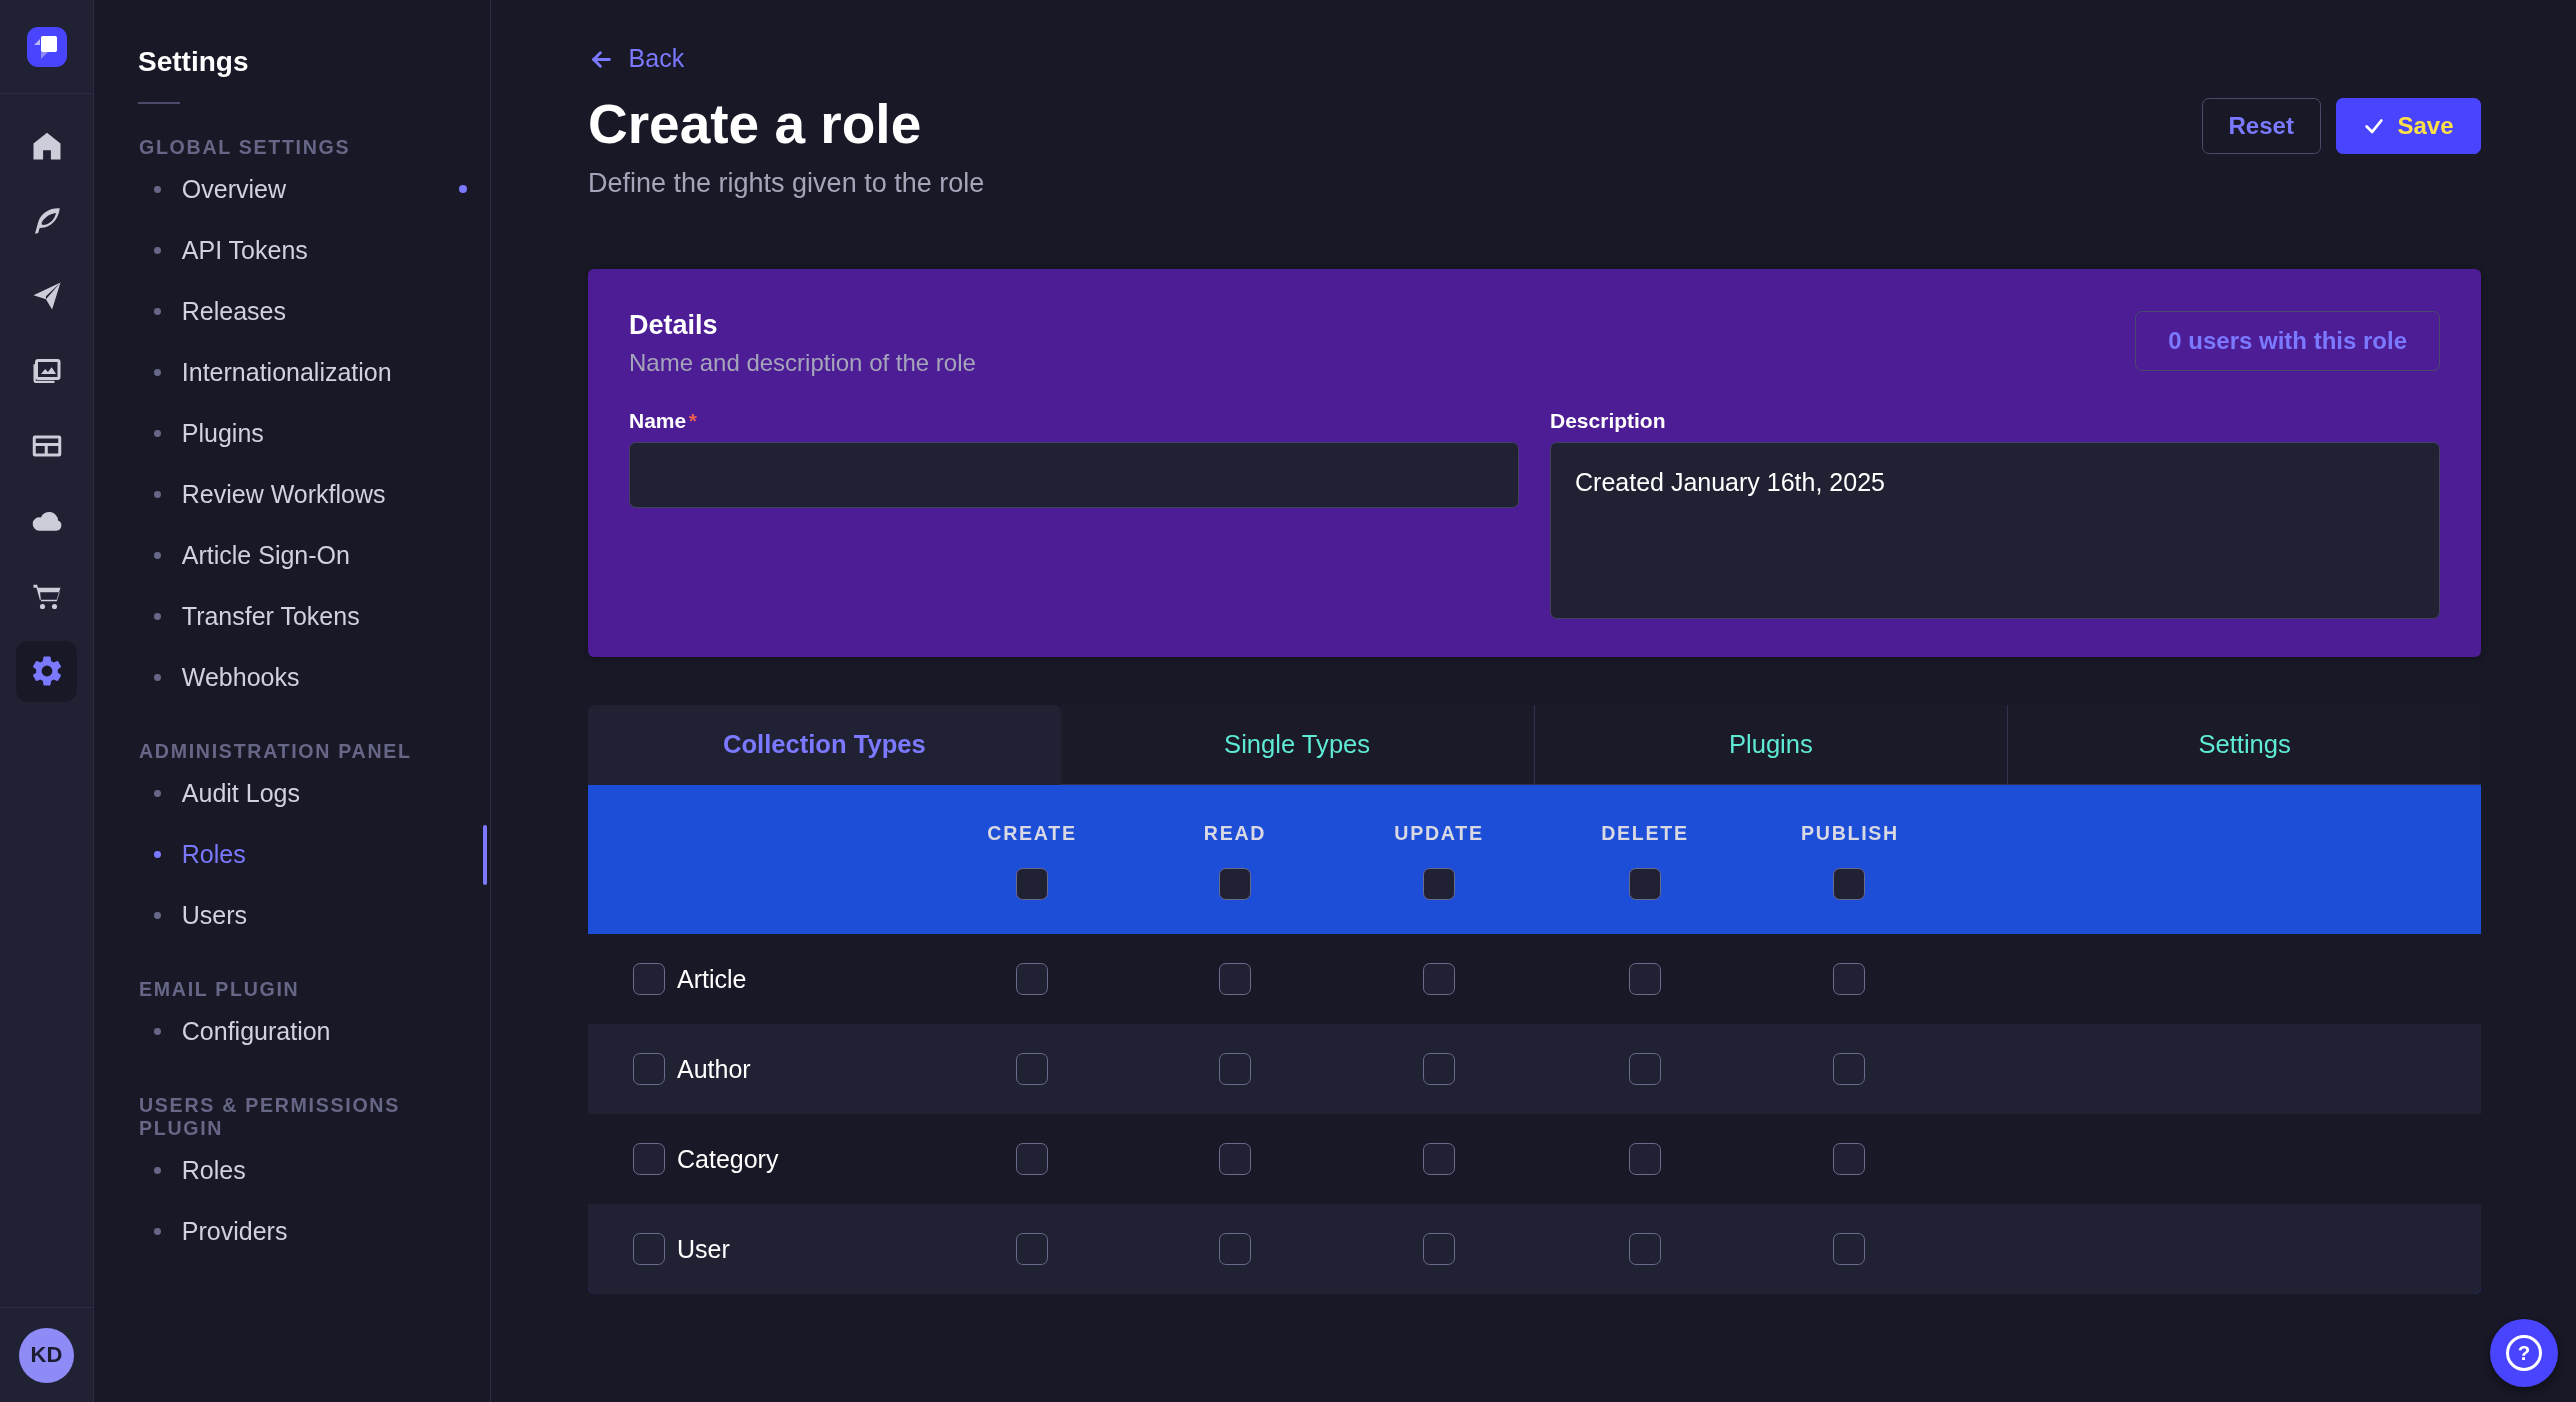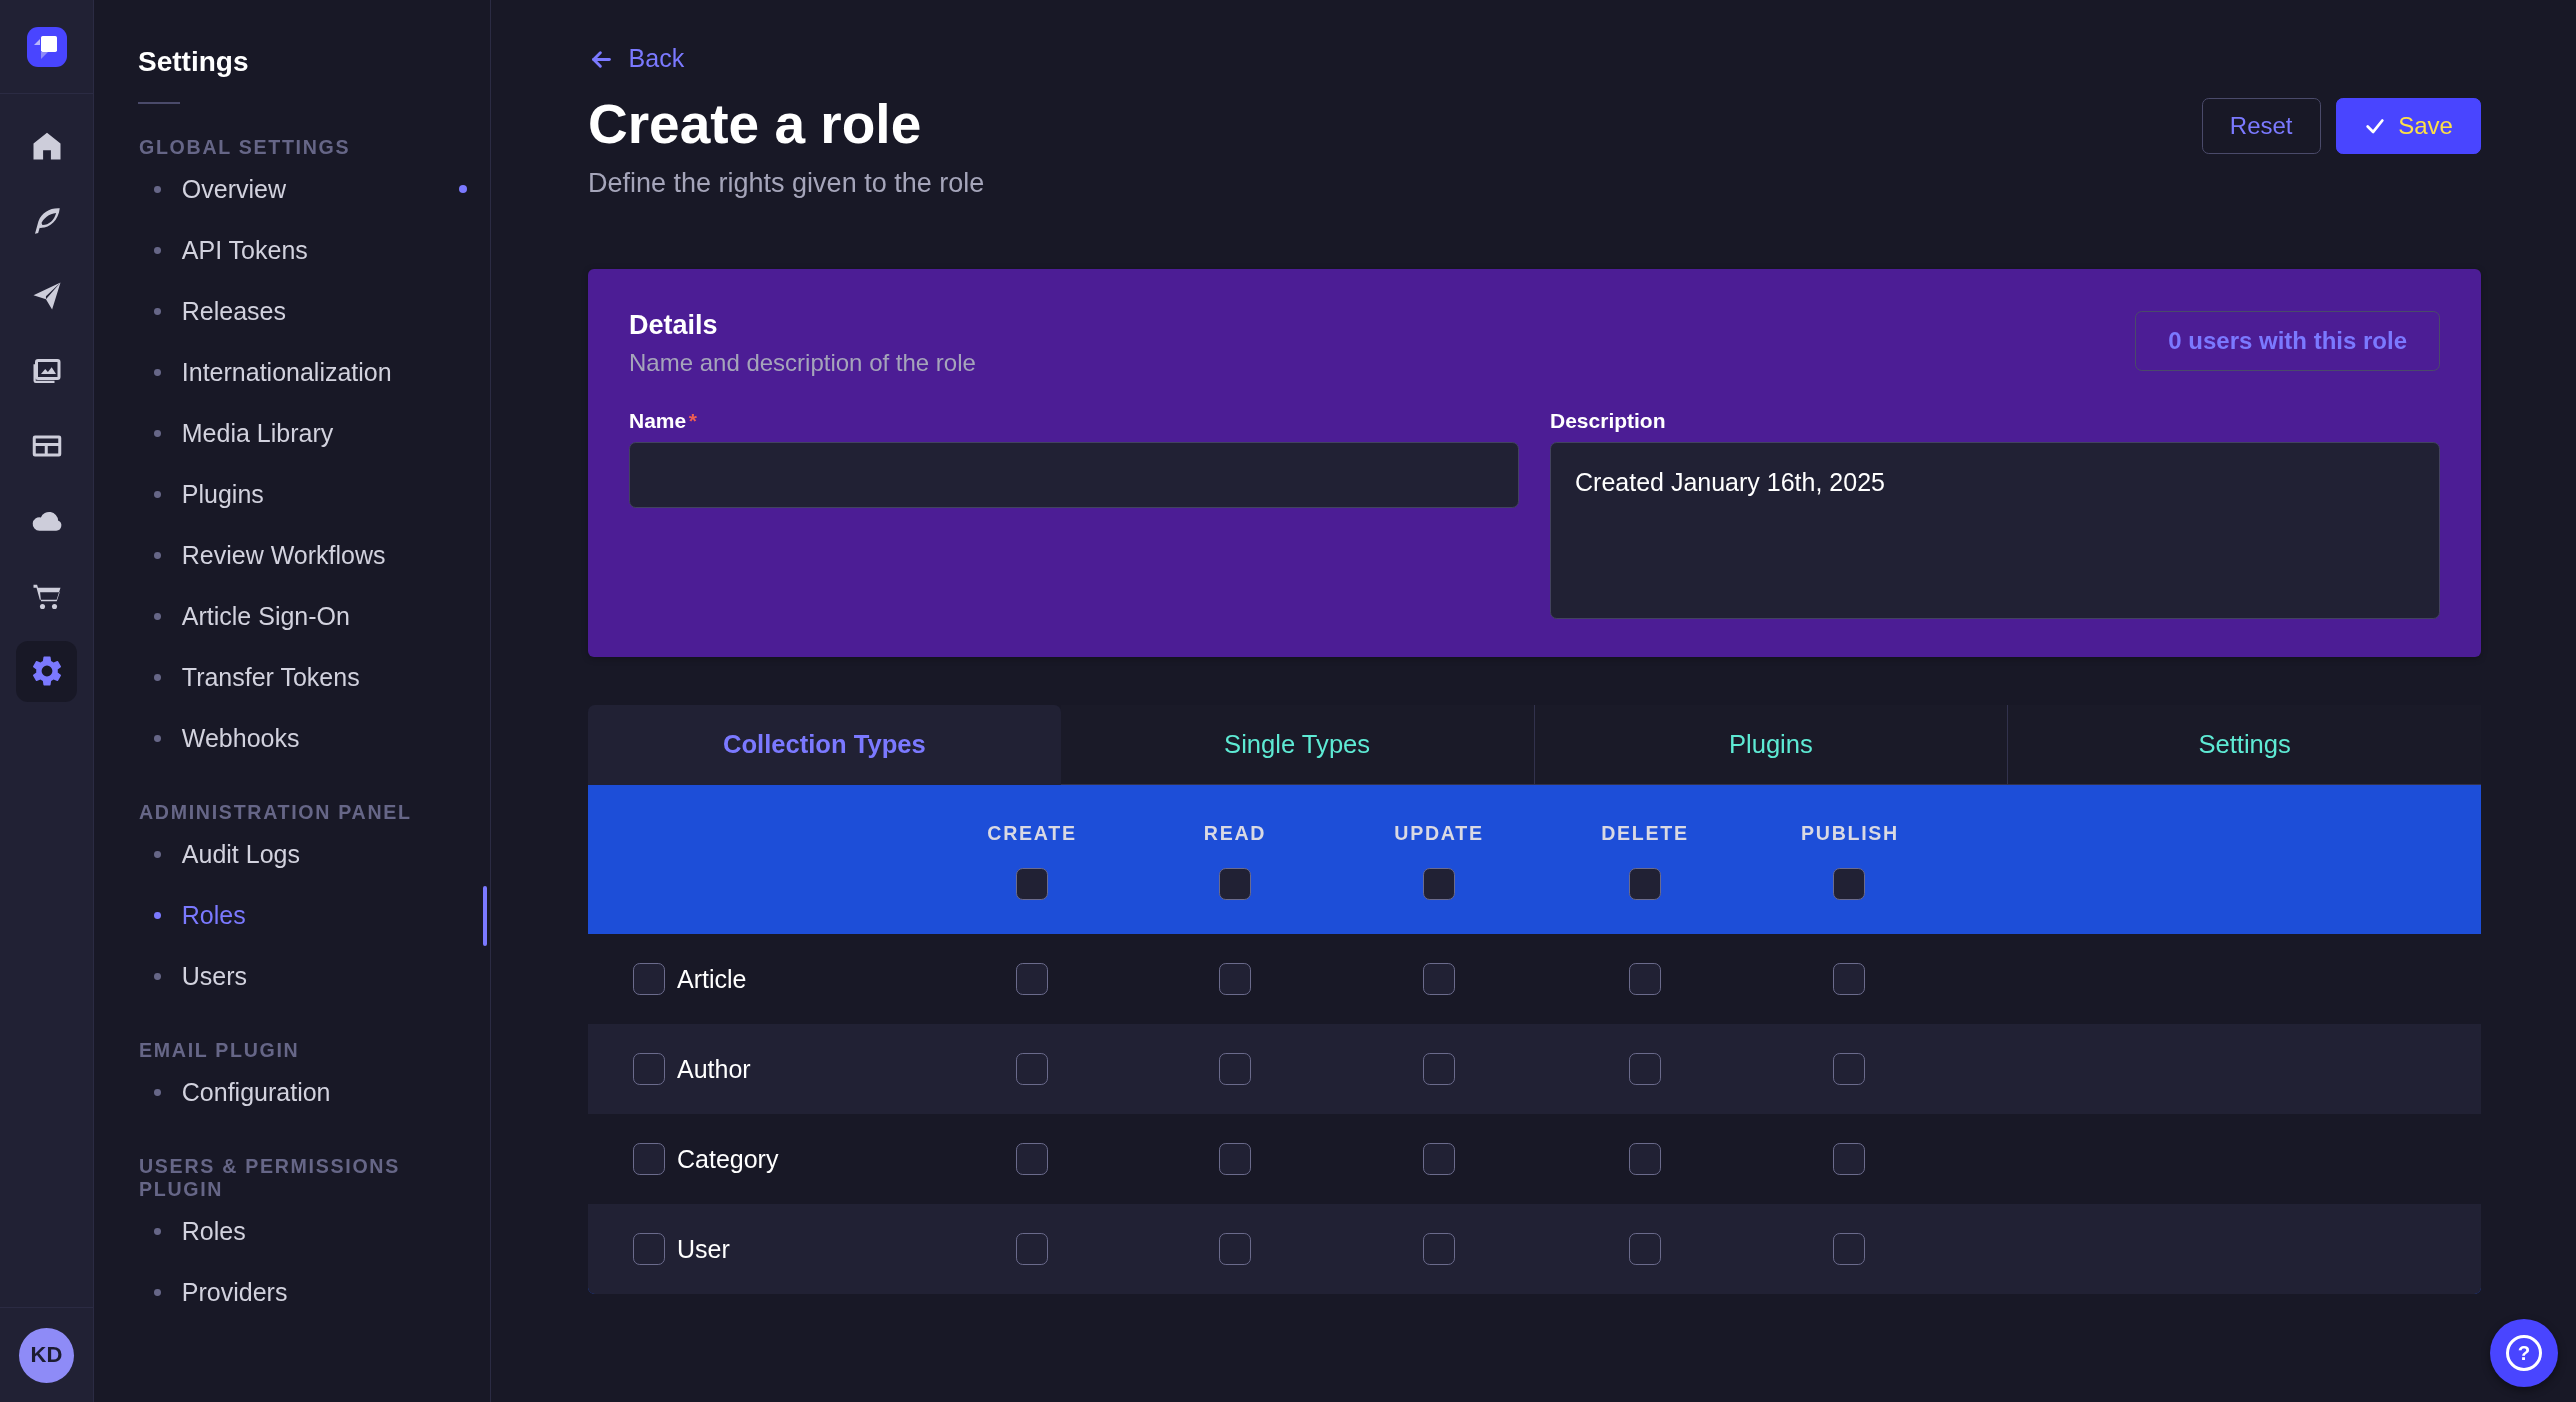--- a/index.html
+++ b/index.html
@@ -61,21 +61,21 @@
   .content { position:absolute; left:493px; top:0; width:2083px; height:1402px; background:#181826; }
   .content-inner { padding:0 95px; position:relative; }
   .back-link {
     margin-top:44px; display:inline-flex; align-items:flex-end; gap:13.6px;
     color:#7b79ff; font-size:25px; cursor:pointer;
   }
   .back-link svg { width:27px; height:27px; stroke:#7b79ff; }
   .page-title { margin-top:13.6px; font-size:55px; font-weight:700; color:#ffffff; line-height:68px; }
   .page-subtitle { margin-top:10.2px; font-size:27px; color:#a5a5ba; }
   .header-actions { position:absolute; right:95px; top:98px; display:flex; gap:15.3px; }
-  .btn { height:56px; border-radius:6.8px; font-size:24px; font-weight:400; display:flex; align-items:center; justify-content:center; cursor:pointer; }
+  .btn { height:56px; border-radius:6.8px; font-size:24px; font-weight:700; display:flex; align-items:center; justify-content:center; cursor:pointer; }
   .btn-reset { width:119px; background:transparent; border:1.7px solid #4a4a6a; color:#7b79ff; }
   .btn-save { width:145px; background:#4945ff; border:1.7px solid #4945ff; color:#fde047; gap:12px; }
   .btn-save svg { width:22px; height:22px; stroke:#ffffff; }
   
   .card {
     margin-top:70px; background:#4c1d95; border-radius:6px; position:relative;
     padding:41px 41px 46px 41px; height:388px;
     box-shadow:0 1.7px 6.8px rgba(0,0,0,0.25);
   }
   .card-title { font-size:27px; font-weight:700; color:#ffffff; }
@@ -217,24 +217,20 @@
     <span class="bullet"></span>
     <span>API Tokens</span>
   </div>
   <div class="snav-item">
     <span class="bullet"></span>
     <span>Releases</span>
   </div>
   <div class="snav-item">
     <span class="bullet"></span>
     <span>Internationalization</span>
-  </div>
-  <div class="snav-item">
-    <span class="bullet"></span>
-    <span>Media Library</span>
   </div>
   <div class="snav-item">
     <span class="bullet"></span>
     <span>Plugins</span>
   </div>
   <div class="snav-item">
     <span class="bullet"></span>
     <span>Review Workflows</span>
   </div>
   <div class="snav-item">

